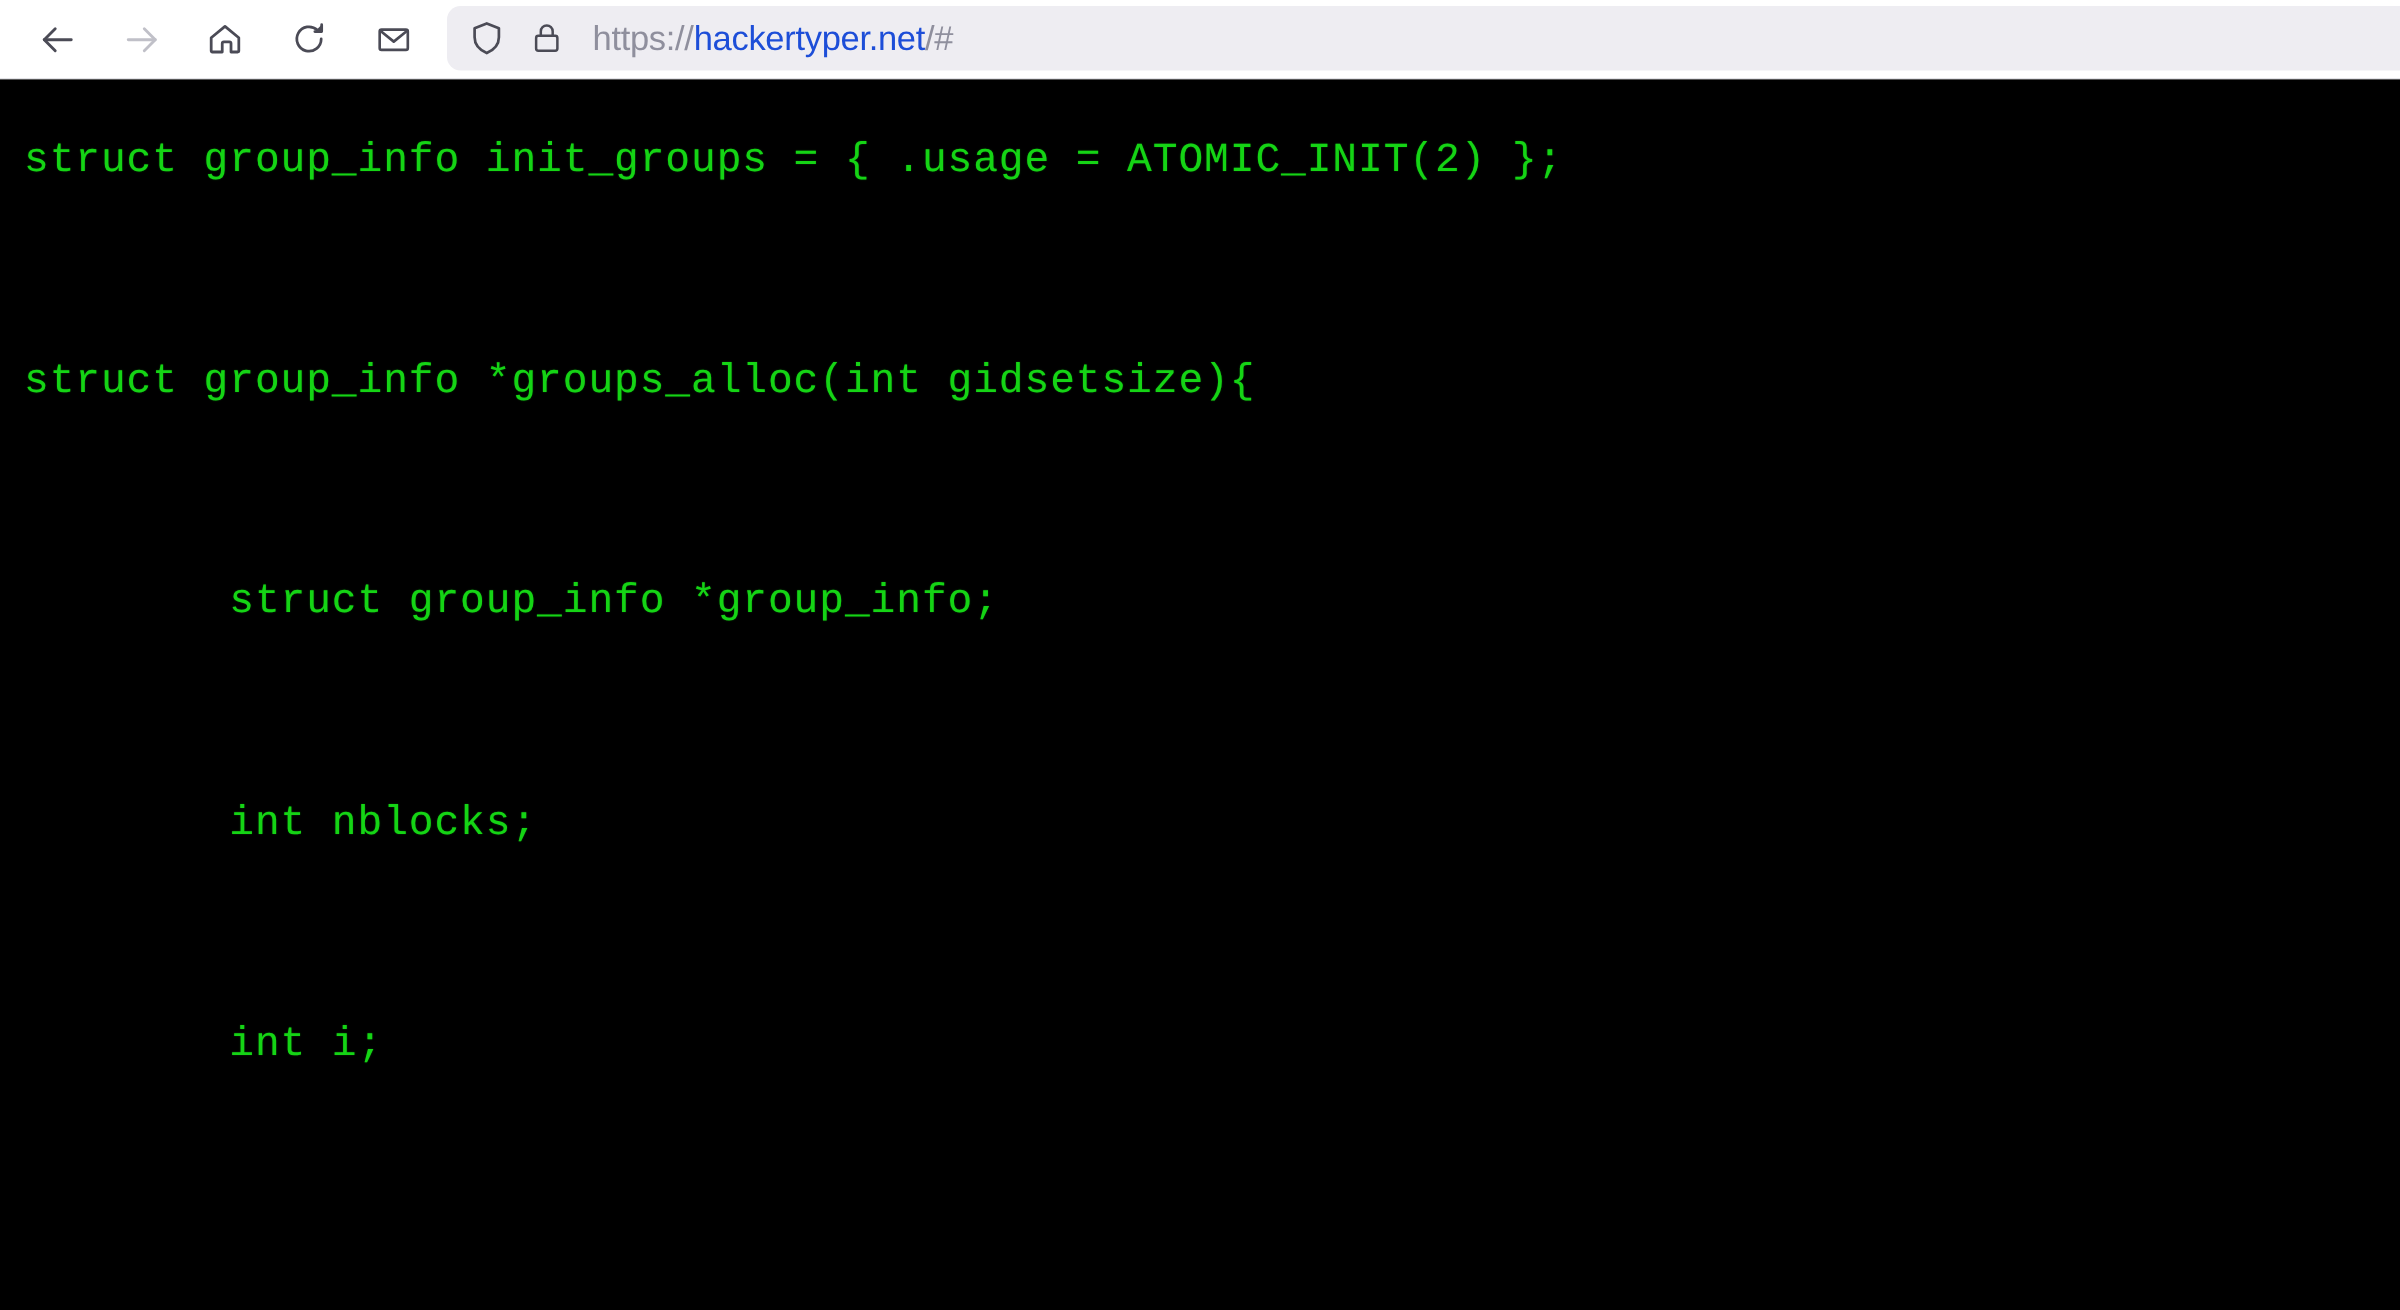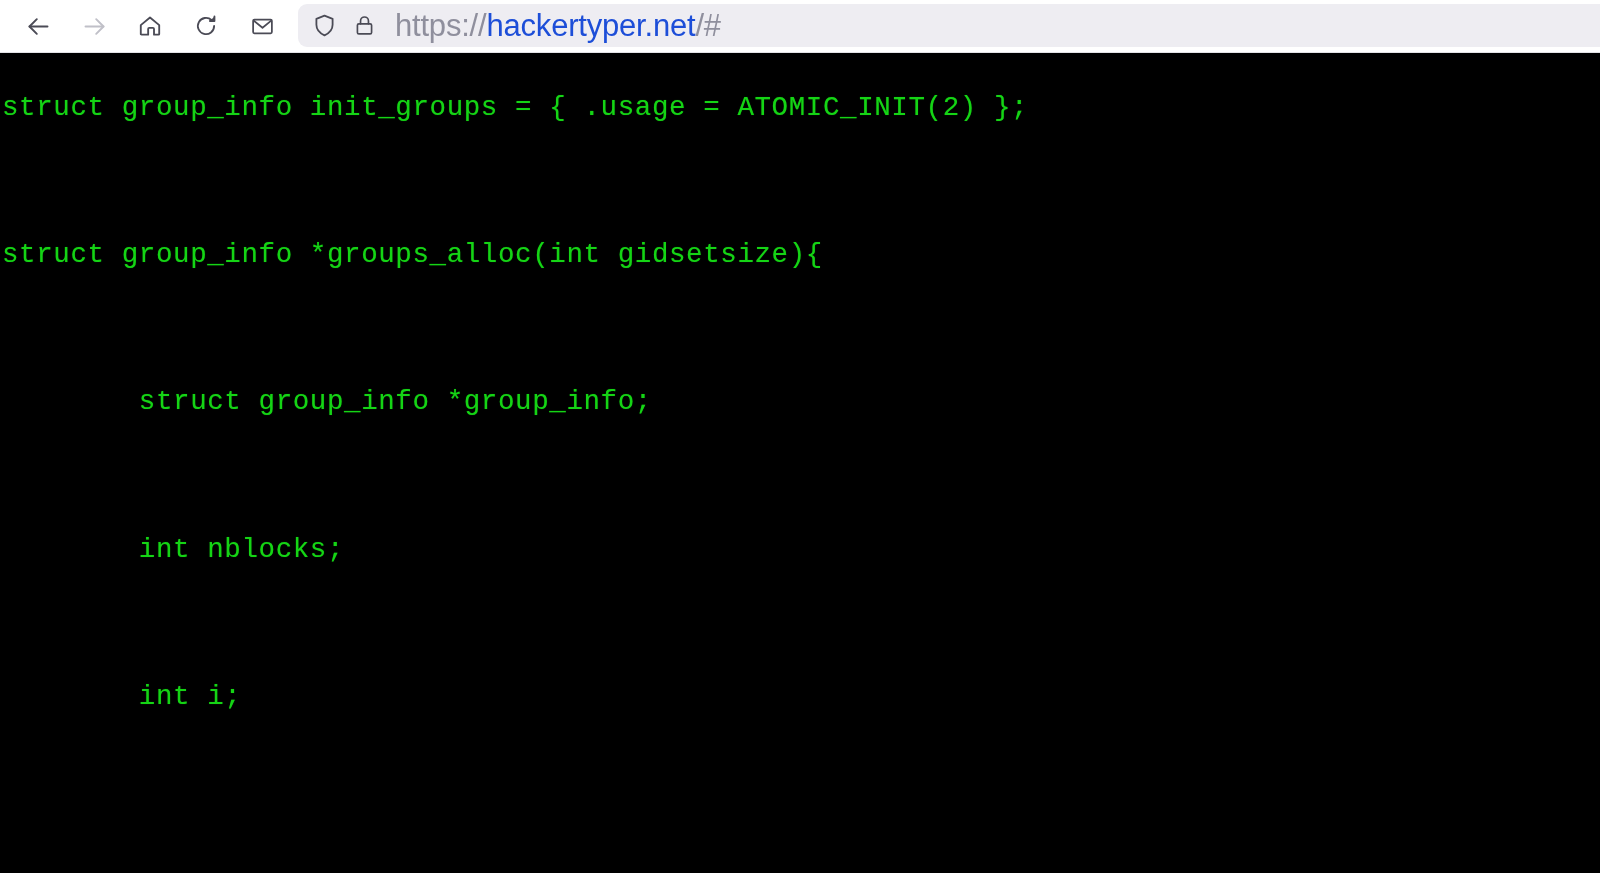--- a/index.html
+++ b/index.html
@@ -61,21 +61,21 @@
     display: flex;
     align-items: center;
     justify-content: center;
     flex: 0 0 auto;
   }
   #shield-icon-wrap { margin-left: 11px; }
   #lock-icon-wrap { margin-left: 10px; }
   #url-text {
     margin-left: 16px;
     font-family: "Liberation Sans", sans-serif;
-    font-size: 31px;
+    font-size: 23px;
     letter-spacing: -0.2px;
     white-space: nowrap;
     color: #15141a;
     display: flex;
     align-items: baseline;
   }
   .url-scheme { color: #8f8f9d; }
   .url-host   { color: #1d4ed8; }
   .url-path   { color: #8f8f9d; }
 
@@ -92,21 +92,21 @@
     font-family: "Liberation Mono", "DejaVu Sans Mono", monospace;
     font-size: 27.5px;
     line-height: 73.6px;
     color: #15d415;
     white-space: pre;
     letter-spacing: 0.6px;
     text-shadow: 0 0 1px rgba(21, 212, 21, 0.45);
   }
   .code-line {
     display: block;
-    padding-left: 2px;
+    padding-left: 16px;
     white-space: pre;
     min-height: 1px;
   }
 </style>
 </head>
 <body>
 
 <div id="browser-toolbar">
 
   <div class="nav-btn first">

